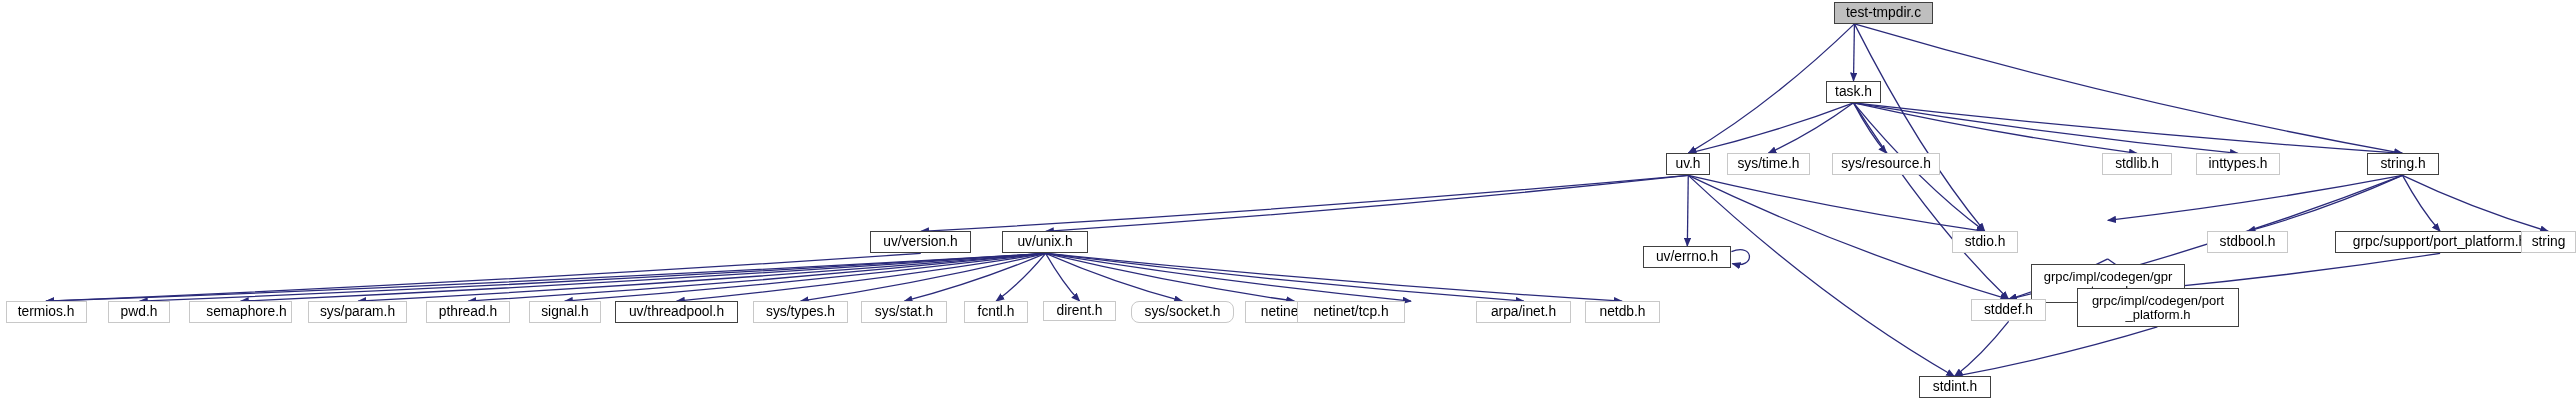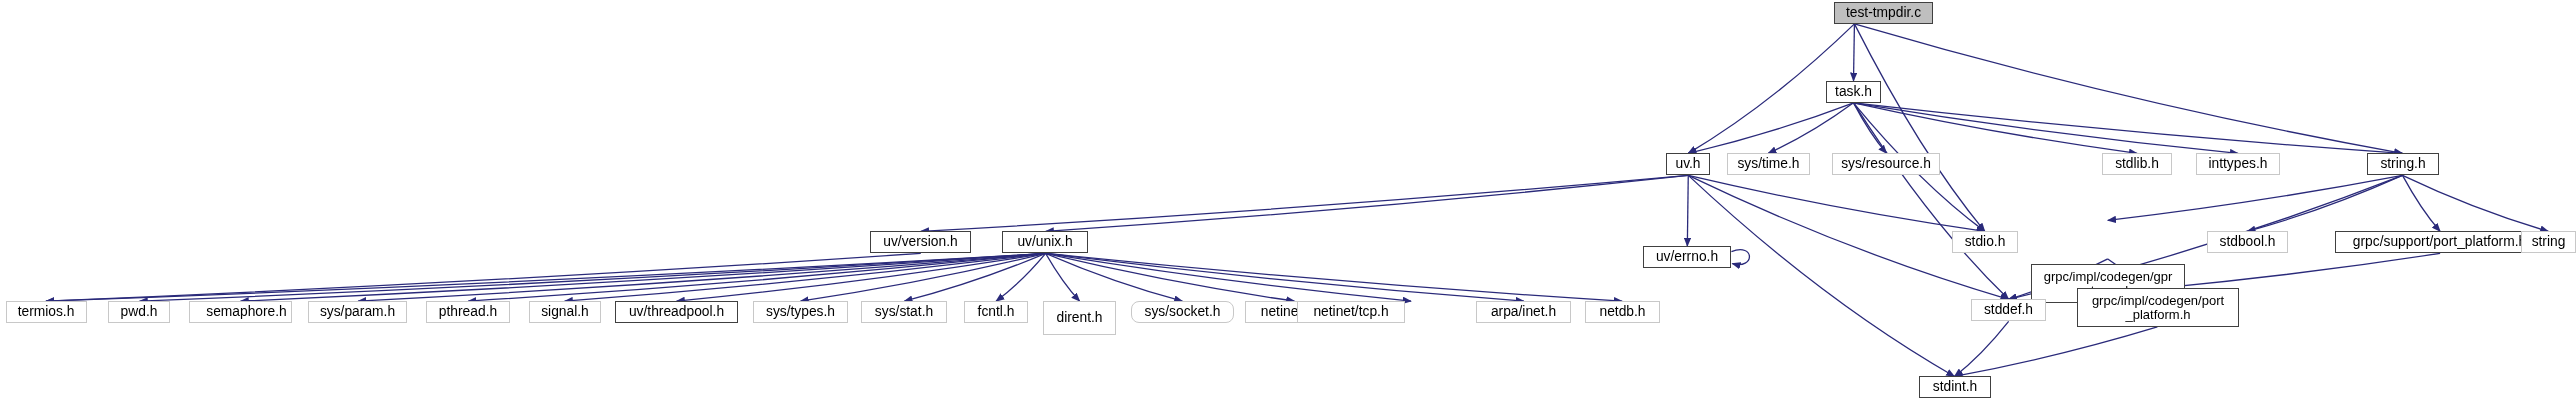--- a/index.html
+++ b/index.html
@@ -96,21 +96,21 @@
       <div class="node normal" style="left: 5.5px; top: 301px; width: 81px; height: 22px;">termios.h</div>
       <div class="node normal" style="left: 108px; top: 301px; width: 62px; height: 22px;">pwd.h</div>
       <div class="node normal" style="left: 189px; top: 301px; width: 103px; height: 22px; padding-left: 12px;">semaphore.h</div>
       <div class="node normal" style="left: 308px; top: 301px; width: 99px; height: 22px;">sys/param.h</div>
       <div class="node normal" style="left: 426px; top: 301px; width: 84px; height: 22px;">pthread.h</div>
       <div class="node normal" style="left: 529px; top: 301px; width: 72px; height: 22px;">signal.h</div>
       <div class="node link" style="left: 615px; top: 301px; width: 123px; height: 22px;">uv/threadpool.h</div>
       <div class="node normal" style="left: 753px; top: 301px; width: 95px; height: 22px;">sys/types.h</div>
       <div class="node normal" style="left: 861px; top: 301px; width: 86px; height: 22px;">sys/stat.h</div>
       <div class="node normal" style="left: 964px; top: 301px; width: 64px; height: 22px;">fcntl.h</div>
-      <div class="node normal" style="left: 1043px; top: 301px; width: 73px; height: 34px;">dirent.h</div>
+      <div class="node normal" style="left: 1043px; top: 301px; width: 73px; height: 20px;">dirent.h</div>
       <div class="node normal" style="left: 1131px; top: 301px; width: 103px; height: 22px; border-radius: 8px;">sys/socket.h</div>
       <div class="node normal" style="left: 1245px; top: 301px; width: 99px; height: 22px;">netinet/in.h</div>
       <div class="node normal" style="left: 1297px; top: 301px; width: 108px; height: 22px;">netinet/tcp.h</div>
       <div class="node normal" style="left: 1476px; top: 301px; width: 95px; height: 22px;">arpa/inet.h</div>
       <div class="node normal" style="left: 1585px; top: 301px; width: 75px; height: 22px;">netdb.h</div>
       <div class="node link" style="left: 1919px; top: 376px; width: 72px; height: 22px;">stdint.h</div>
     </div>
 </div>
 
 

